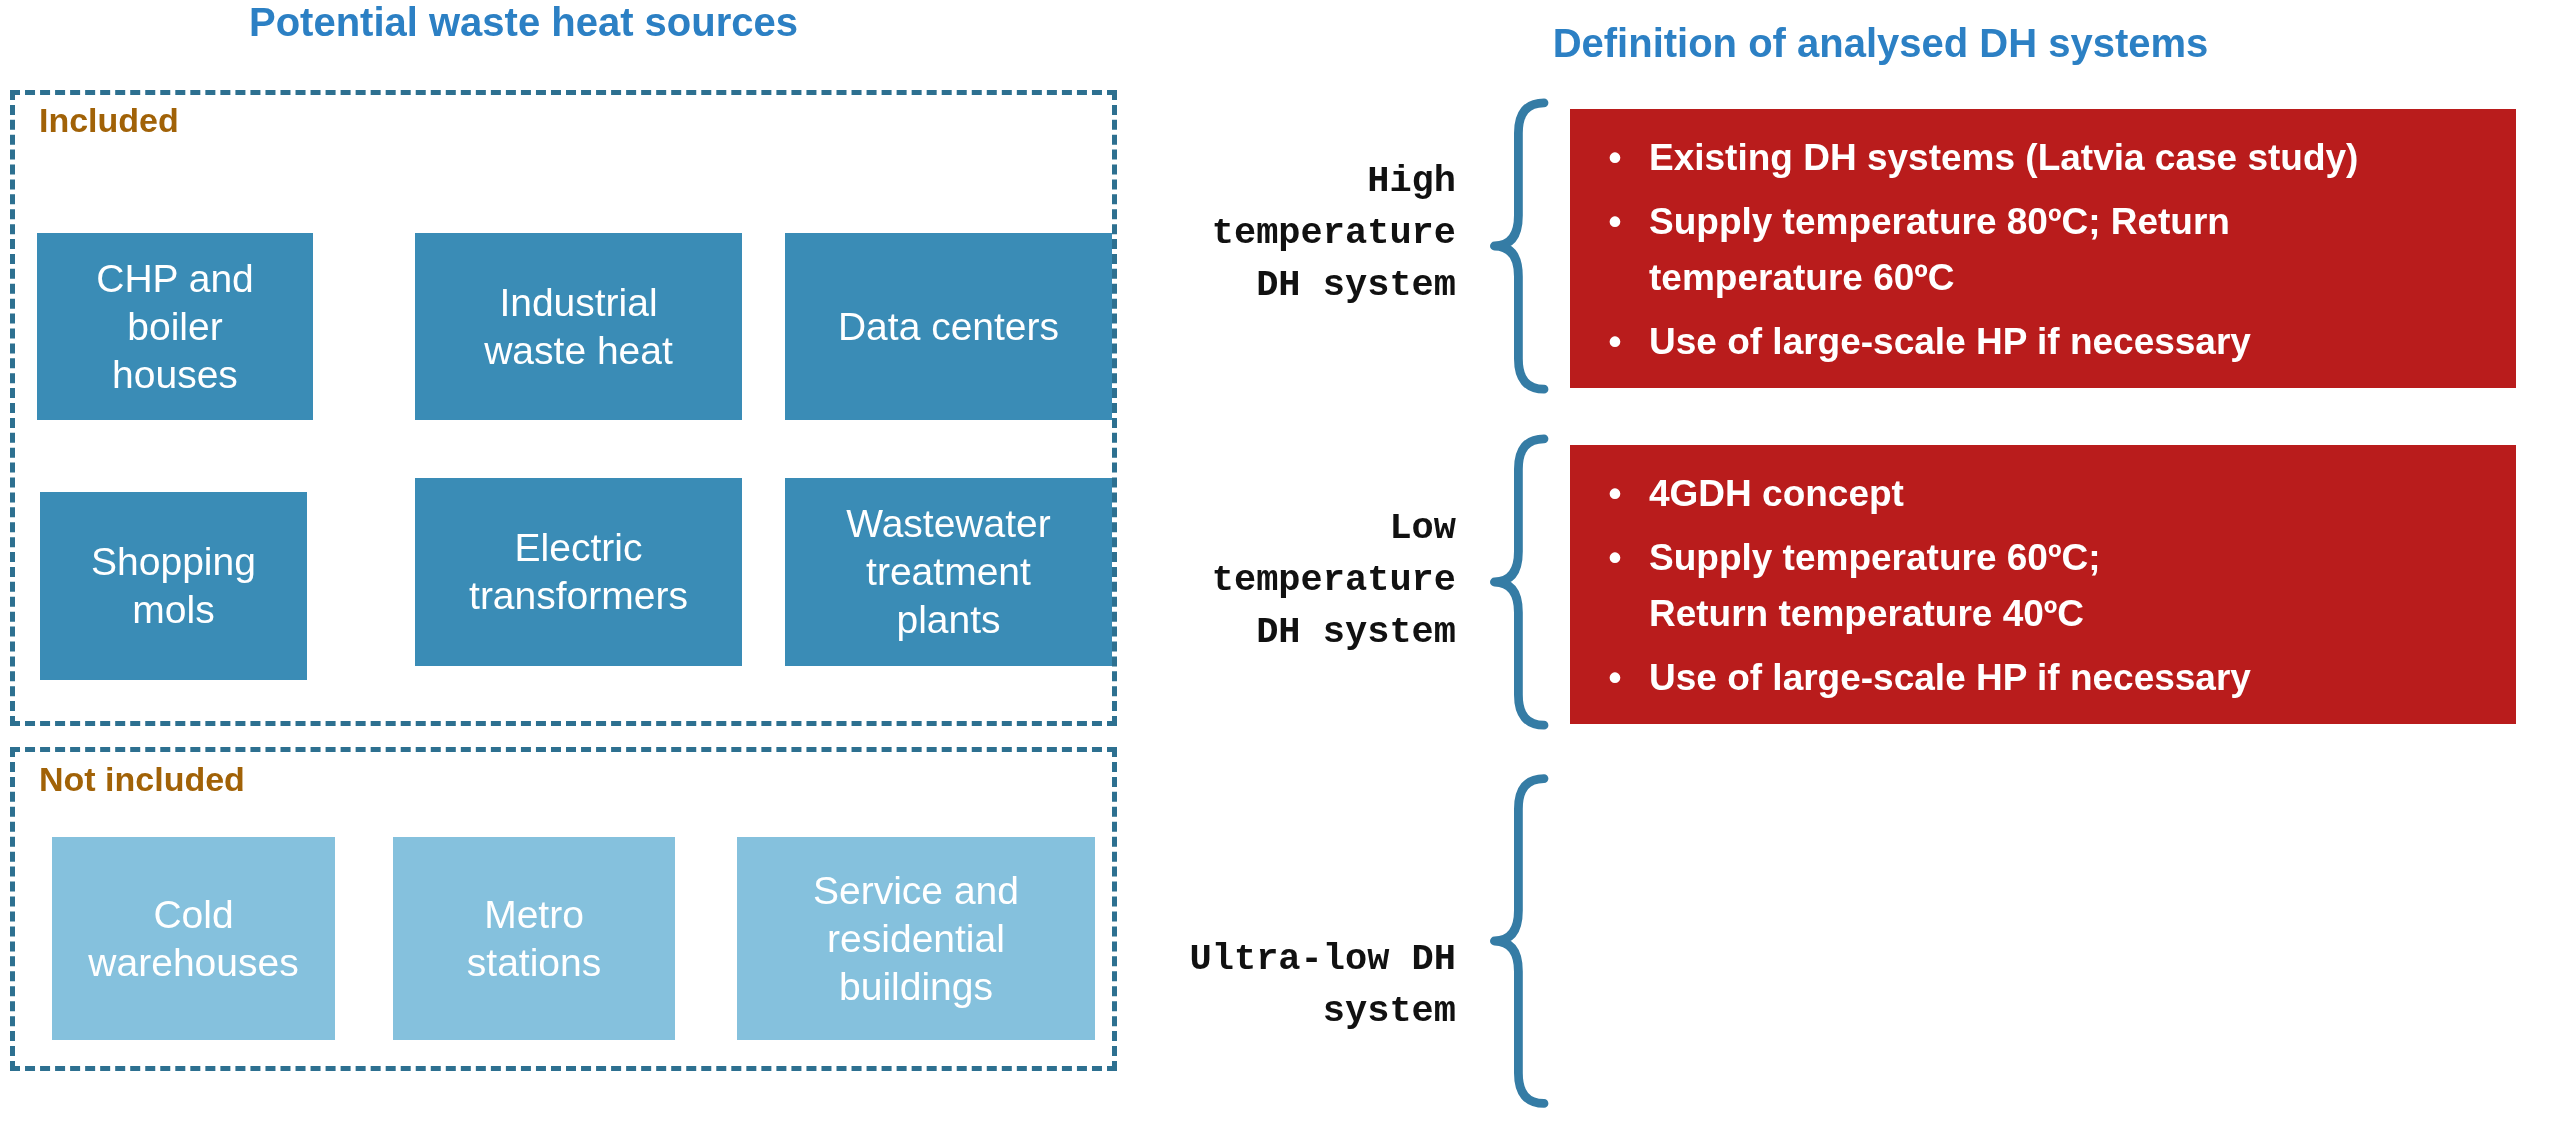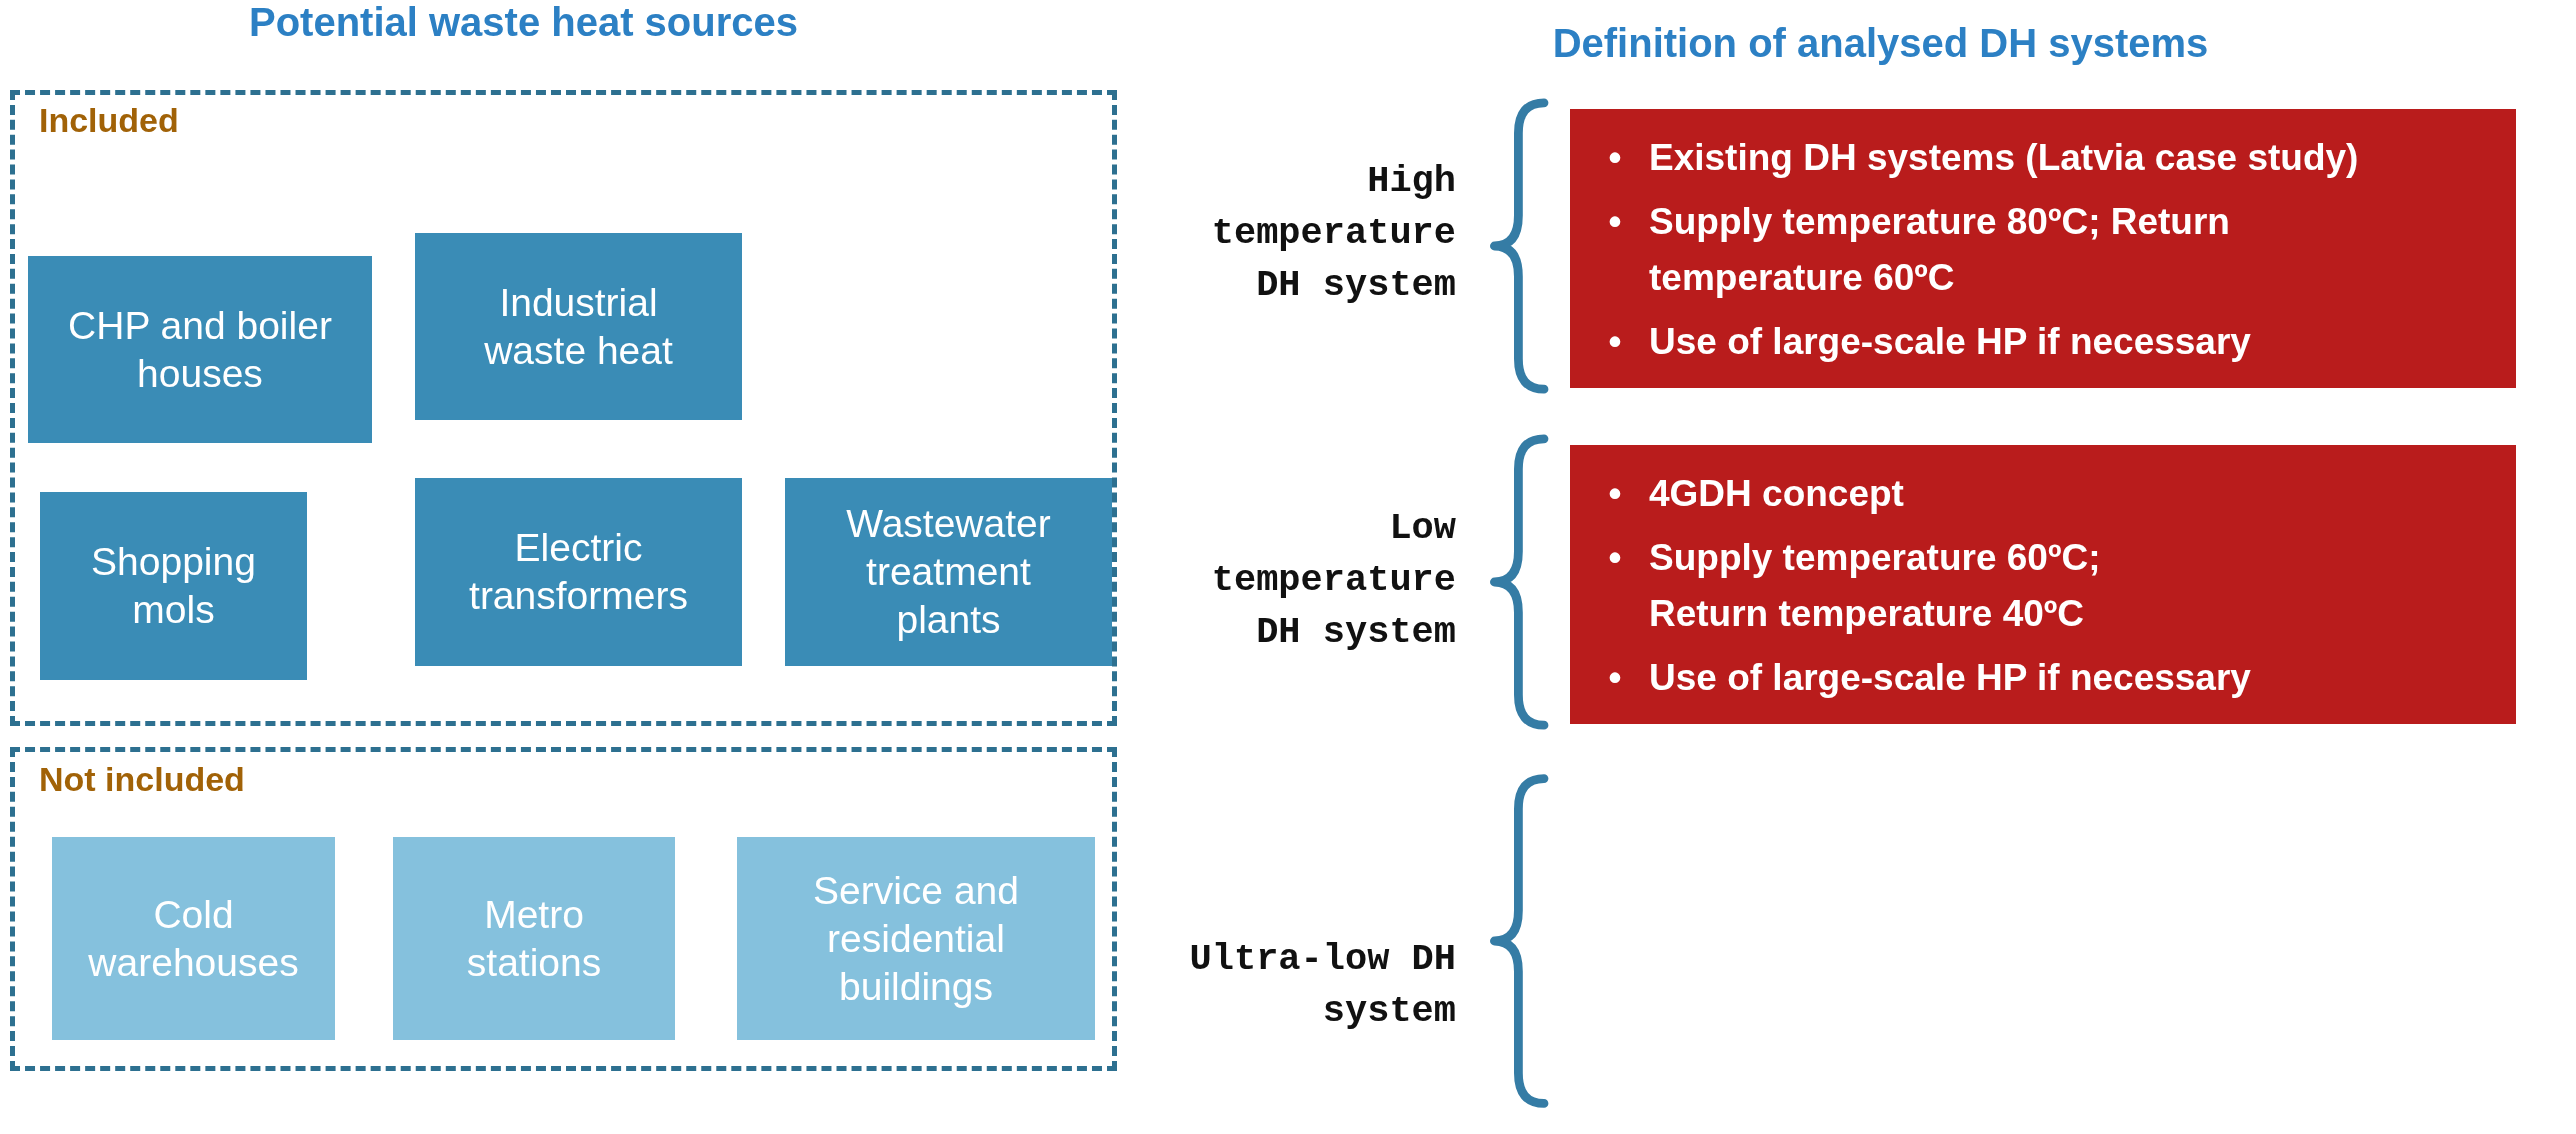--- a/index.html
+++ b/index.html
@@ -47,24 +47,25 @@
 </head>
 <body>
 
 <div class="stage">
 
   <div class="section-title" style="left:0; top:26; width:1047px;">Potential waste heat sources</div>
 
   <div class="dashed-box" style="left:9.7px; top:90px; width:1107px; height:636px;"></div>
   <div class="inout-label" style="left:39px; top:101px;">Included</div>
 
-  <div class="cell dark" style="left:28px;  top:233px; width:344px; height:187px;margin-top:23px;">CHP and boiler
+  <div class="cell dark" style="left:37px;  top:233px; width:276px; height:187px;">CHP and boiler
 houses</div>
   <div class="cell dark" style="left:415px; top:233px; width:327px; height:187px;">Industrial
 waste heat</div>
+  <div class="cell dark" style="left:785px; top:233px; width:327px; height:187px;">Data centers</div>
   <div class="cell dark" style="left:40px;  top:478px; width:267px; height:188px;margin-top:14px;">Shopping mols</div>
   <div class="cell dark" style="left:415px; top:478px; width:327px; height:188px;">Electric
 transformers</div>
   <div class="cell dark" style="left:785px; top:478px; width:327px; height:188px;">Wastewater
 treatment
 plants</div>
 
   <div class="dashed-box" style="left:9.7px; top:747px; width:1107px; height:324px;"></div>
   <div class="inout-label" style="left:39px; top:760px;text-align:right;">Not included</div>
 

